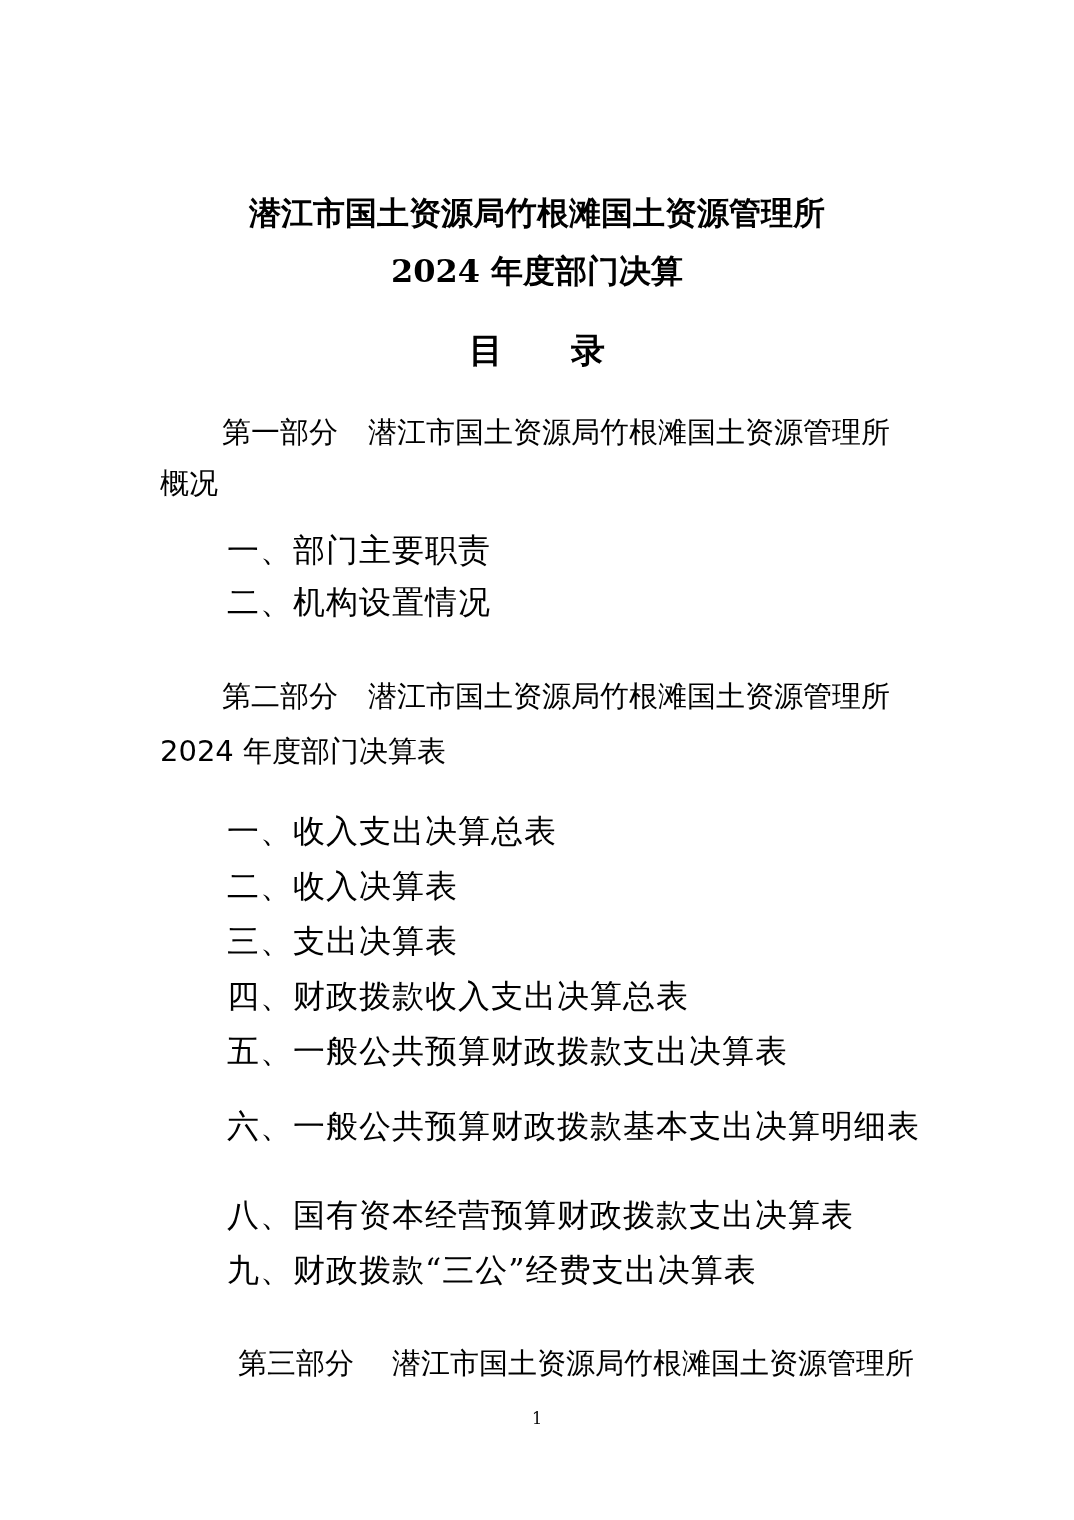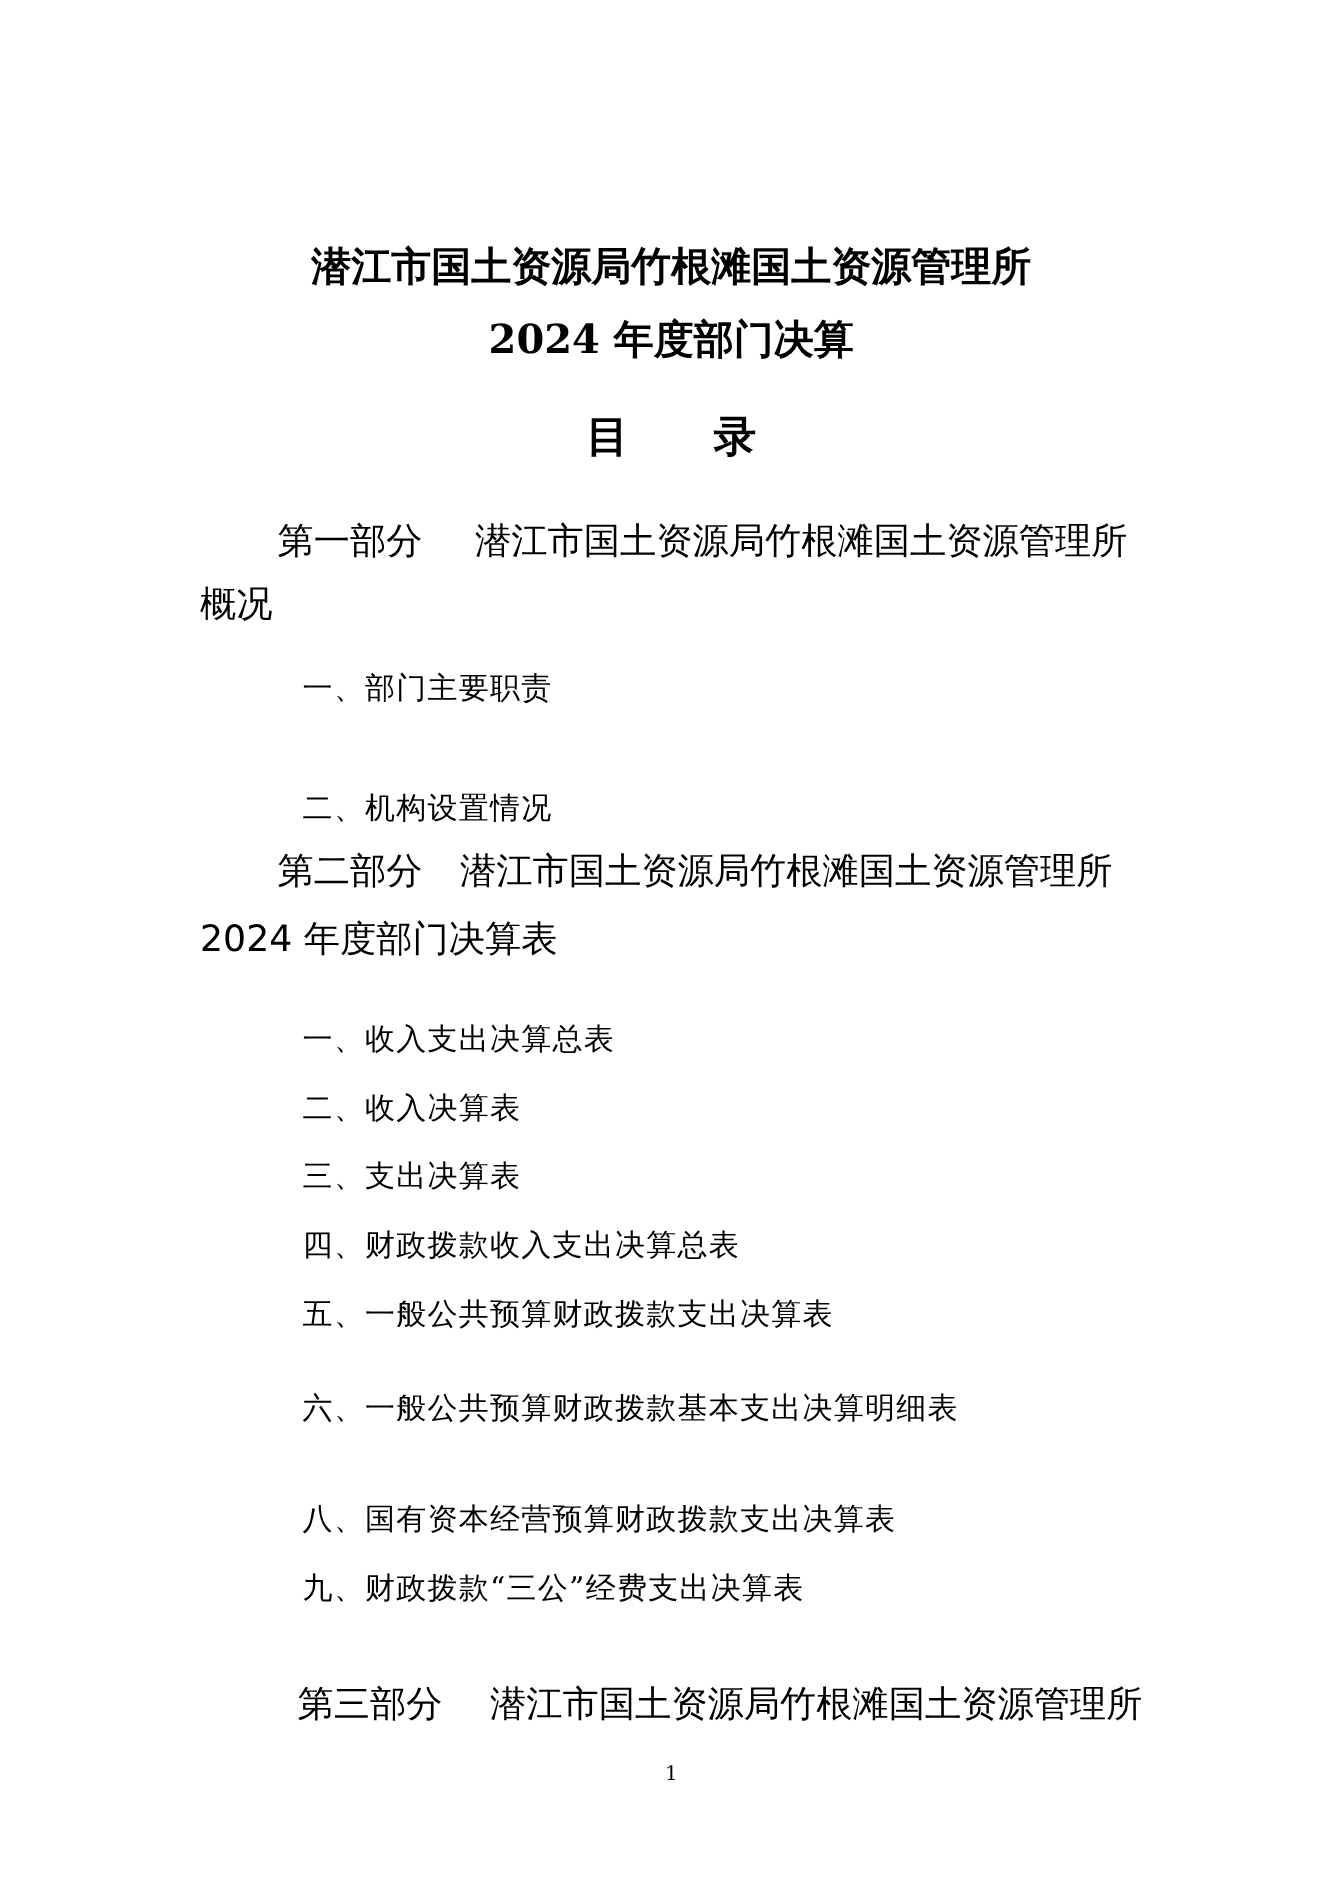--- a/index.html
+++ b/index.html
@@ -43,29 +43,29 @@
     font-size: 34px;
     line-height: 46px;
   }
   
   .part-heading {
     font-family: "DejaVu Sans", "Liberation Sans", sans-serif;
     font-weight: 500;
     font-size: 29px;
     line-height: 40px;
   }
-  .part-label-1 { margin-right: 42px; }
+  .part-label-1 { margin-right: 30px; }
   .part-label-2 { margin-right: 30px; }
   .part-label-3 { margin-right: 38px; }
   
   .toc-item {
-    left: 242px;
+    left: 227px;
     font-family: "DejaVu Serif", "Liberation Serif", serif;
     font-weight: 400;
-    font-size: 24px;
+    font-size: 32px;
     line-height: 40px;
     letter-spacing: 1px;
   }
   .page-num {
     left: 0;
     width: 100%;
     text-align: center;
     font-family: "DejaVu Serif", "Liberation Serif", serif;
     font-size: 16px;
     line-height: 22px;
@@ -81,21 +81,21 @@
   <div class="line doc-title" style="top:249px;">2024 年度部门决算</div>
 
   <div class="line toc-heading" style="top:327px;">目　　录</div>
 
   <div class="line part-heading" style="top:412px; left:222px;">
     <span class="part-label-1">第一部分</span><span>潜江市国土资源局竹根滩国土资源管理所</span>
   </div>
   <div class="line part-heading" style="top:463px; left:160px;">概况</div>
 
   <div class="line toc-item" style="top:530px;">一、部门主要职责</div>
-  <div class="line toc-item" style="top:582px;margin-top:44px;">二、机构设置情况</div>
+  <div class="line toc-item" style="top:582px;">二、机构设置情况</div>
 
   <div class="line part-heading" style="top:676px; left:222px;">
     <span class="part-label-2">第二部分</span><span>潜江市国土资源局竹根滩国土资源管理所</span>
   </div>
   <div class="line part-heading" style="top:731px; left:160px;">2024 年度部门决算表</div>
 
   <div class="line toc-item" style="top:811px;">一、收入支出决算总表</div>
   <div class="line toc-item" style="top:866px;">二、收入决算表</div>
   <div class="line toc-item" style="top:921px;">三、支出决算表</div>
   <div class="line toc-item" style="top:976px;">四、财政拨款收入支出决算总表</div>

